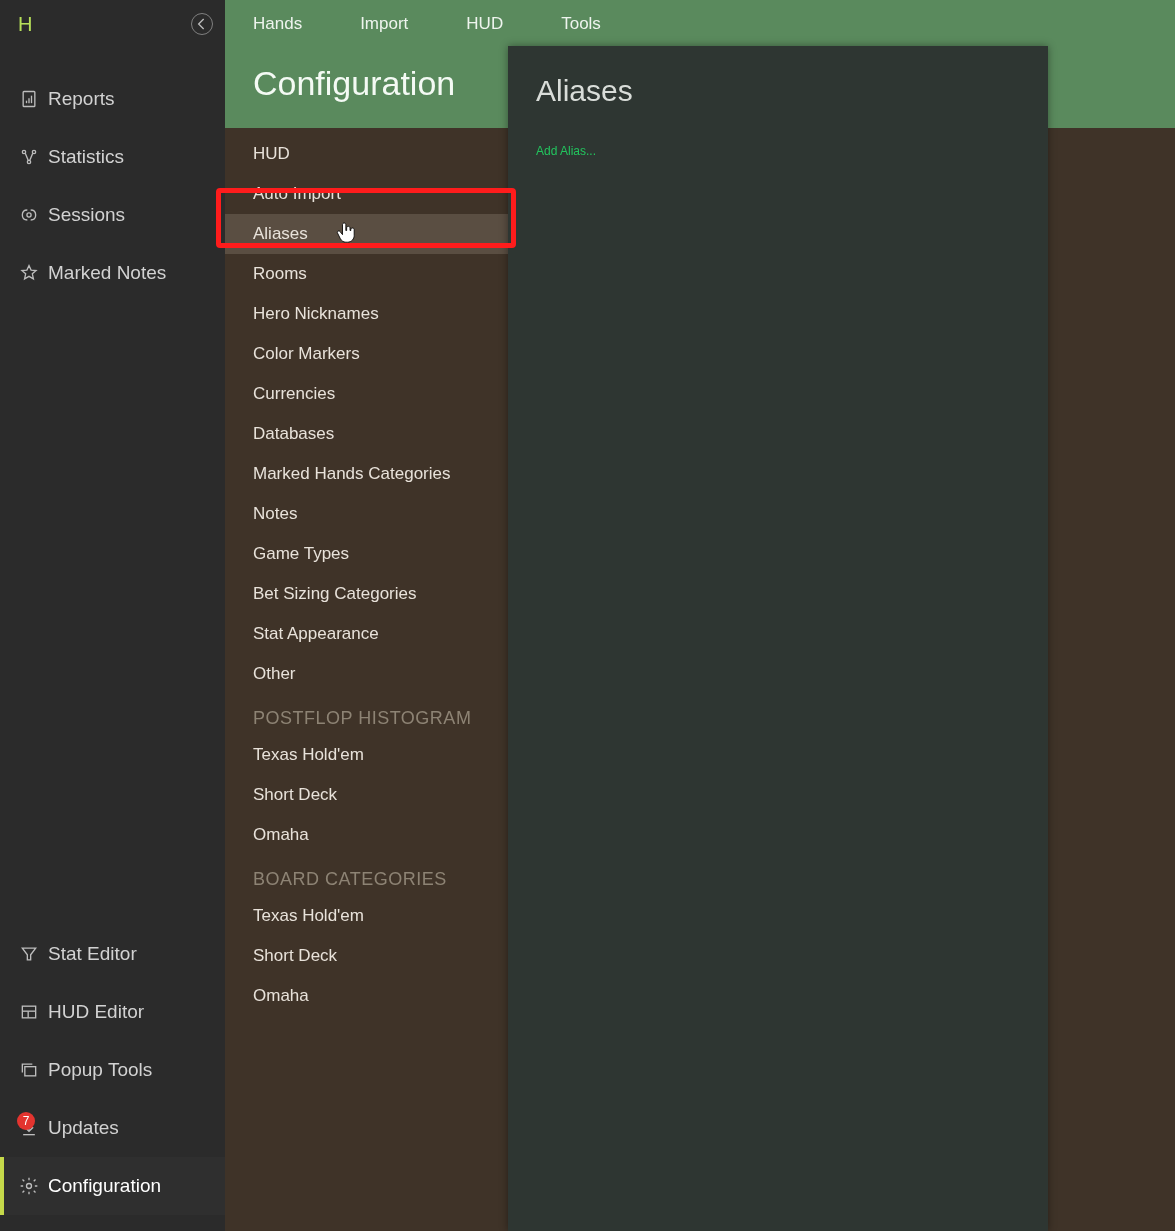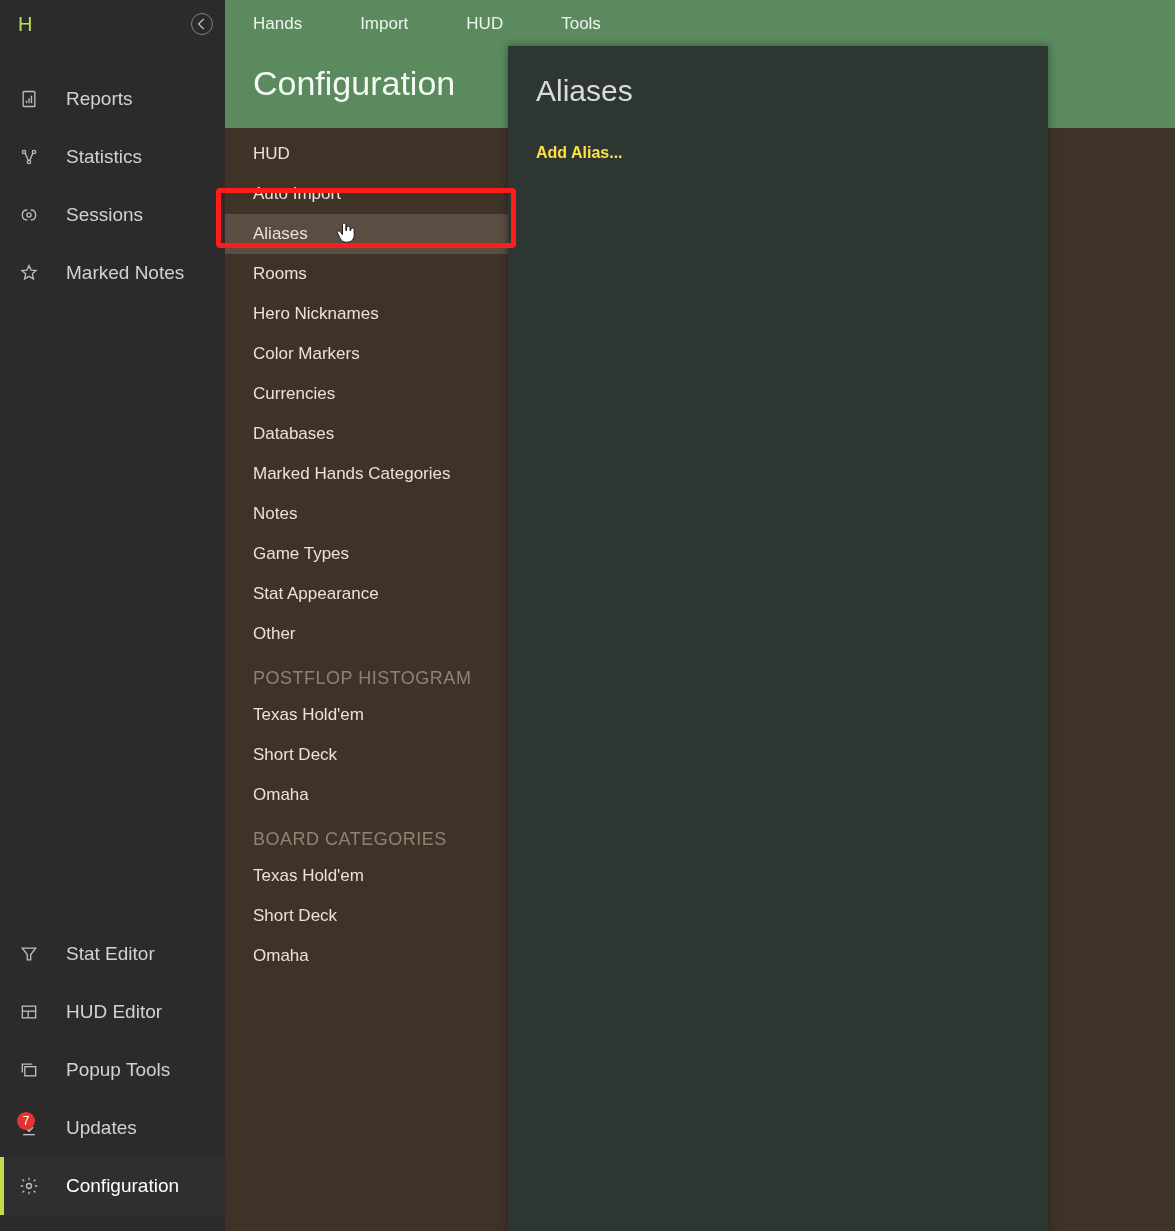--- a/index.html
+++ b/index.html
@@ -40,21 +40,21 @@
     border-radius: 50%;
     color: #9c9c9c;
     font-size: 13px;
     display: flex; align-items: center; justify-content: center;
     cursor: pointer;
   }
   .nav-primary { margin-top: 22px; }
   .nav-item {
     display: flex;
     align-items: center;
-    gap: 26px;
+    gap: 8px;
     padding: 18px 18px;
     font-size: 19px;
     font-weight: 400;
     color: #d2d2d2;
     cursor: pointer;
   }
   .nav-item .icon { width: 22px; display:flex; align-items:center; justify-content:center; color:#bdbdbd;}
   .nav-secondary {
     margin-top: auto;
     padding-bottom: 16px;
@@ -149,24 +149,23 @@
   }
   .detail-title {
     padding: 28px 28px 10px 28px;
     font-size: 30px;
     font-weight: 300;
     color: #d9ddd9;
   }
   .detail-link {
     display: block;
     padding: 26px 28px;
-    font-size: 16px;
-    color: #fde047;
+    font-size: 12px;
+    color: #22c55e;
     cursor: pointer;
-    font-weight: bold;
   }
   
   .right-strip {
     position: absolute;
     left: 1048px; top: 128px;
     width: 127px; height: 1103px;
     background: #3f3328;
   }
   
   svg.ic { width:20px; height:20px; stroke:#bdbdbd; stroke-width:1.6; fill:none; }
@@ -296,20 +295,21 @@
   <div class="config-item">Auto Import</div>
   <div class="config-item selected">Aliases</div>
   <div class="config-item">Rooms</div>
   <div class="config-item">Hero Nicknames</div>
   <div class="config-item">Color Markers</div>
   <div class="config-item">Currencies</div>
   <div class="config-item">Databases</div>
   <div class="config-item">Marked Hands Categories</div>
   <div class="config-item">Notes</div>
   <div class="config-item">Game Types</div>
+  <div class="config-item">Bet Sizing Categories</div>
   <div class="config-item">Stat Appearance</div>
   <div class="config-item">Other</div>
 
   <div class="config-header">POSTFLOP HISTOGRAM</div>
   <div class="config-item">Texas Hold'em</div>
   <div class="config-item">Short Deck</div>
   <div class="config-item">Omaha</div>
 
   <div class="config-header">BOARD CATEGORIES</div>
   <div class="config-item">Texas Hold'em</div>

